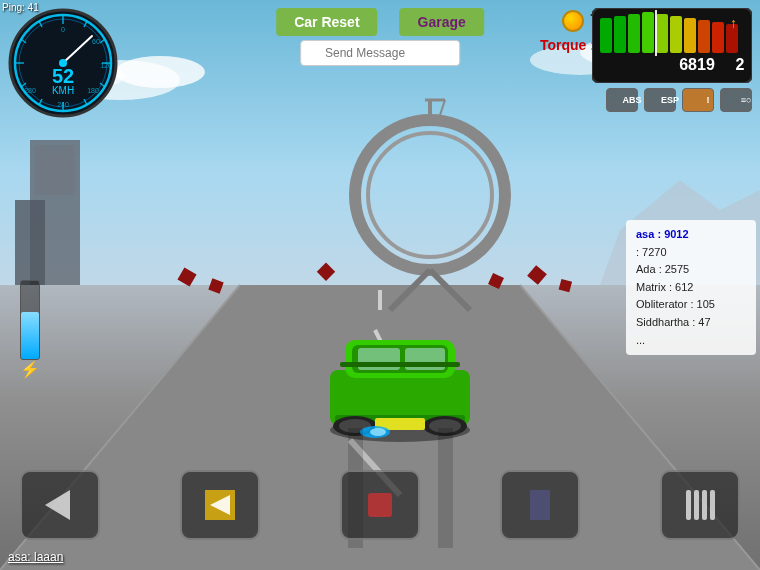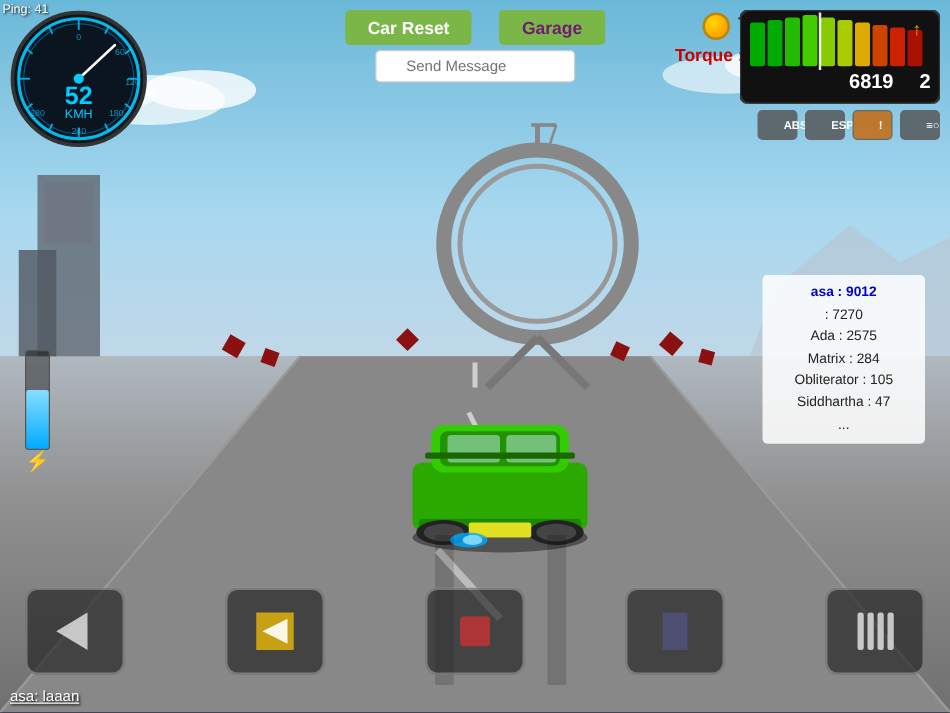--- a/index.html
+++ b/index.html
@@ -157,39 +157,38 @@
     }
 
     .hud-icon-btn {
       background: rgba(80,80,80,0.8);
       border: 1px solid #666;
       border-radius: 4px;
       width: 32px;
       height: 24px;
       display: flex;
       align-items: center;
-      justify-content: flex-start;
+      justify-content: center;
       color: white;
       font-size: 9px;
       font-weight: bold;
       cursor: pointer;
       padding-left: 20px;
     }
 
     
     #leaderboard {
       position: absolute;
       top: 220px;
-      right: 20px;
+      right: 4px;
       background: rgba(255,255,255,0.85);
       border-radius: 4px;
       padding: 6px 10px;
       z-index: 10;
       min-width: 130px;
-      text-align: center;
     }
 
     .lb-entry {
       font-size: 11px;
       color: #222;
       line-height: 1.6;
     }
 
     .lb-entry.highlight {
       color: #0000cc;
@@ -484,21 +483,21 @@
 
   <div id="nitro-bar">
     <div id="nitro-fill"></div>
     <div id="nitro-icon">⚡</div>
   </div>
 
   <div id="leaderboard">
     <div class="lb-entry highlight">asa : 9012</div>
     <div class="lb-entry">: 7270</div>
     <div class="lb-entry">Ada : 2575</div>
-    <div class="lb-entry">Matrix : 284</div>
+    <div class="lb-entry">Matrix : 612</div>
     <div class="lb-entry">Obliterator : 105</div>
     <div class="lb-entry">Siddhartha : 47</div>
     <div class="lb-entry">...</div>
   </div>
 
   <div id="bottom-controls">
 
     <div class="control-btn">
       <svg viewBox="0 0 40 40">
           <polygon points="30,5 30,35 5,20" fill="rgba(255,255,255,0.7)"></polygon>

